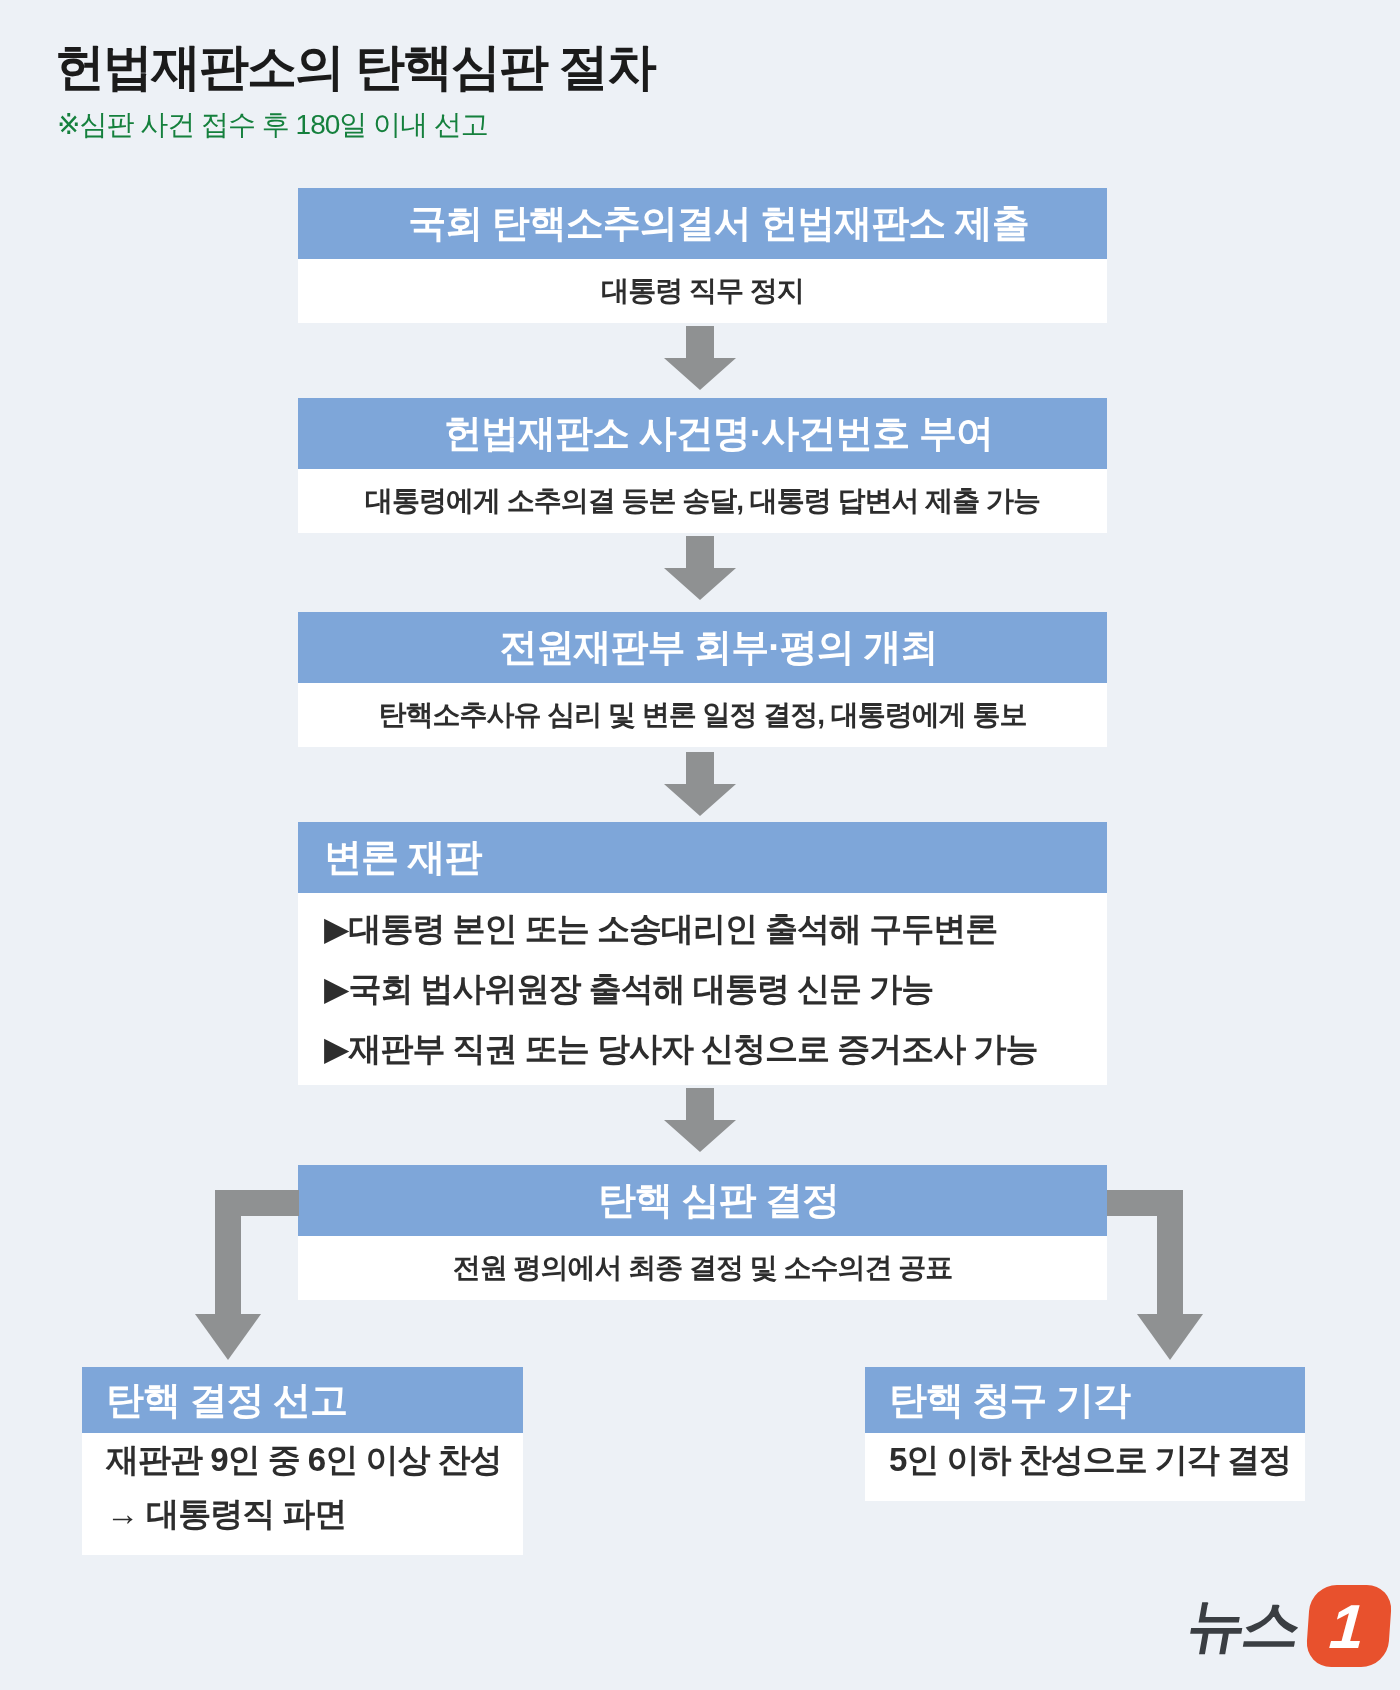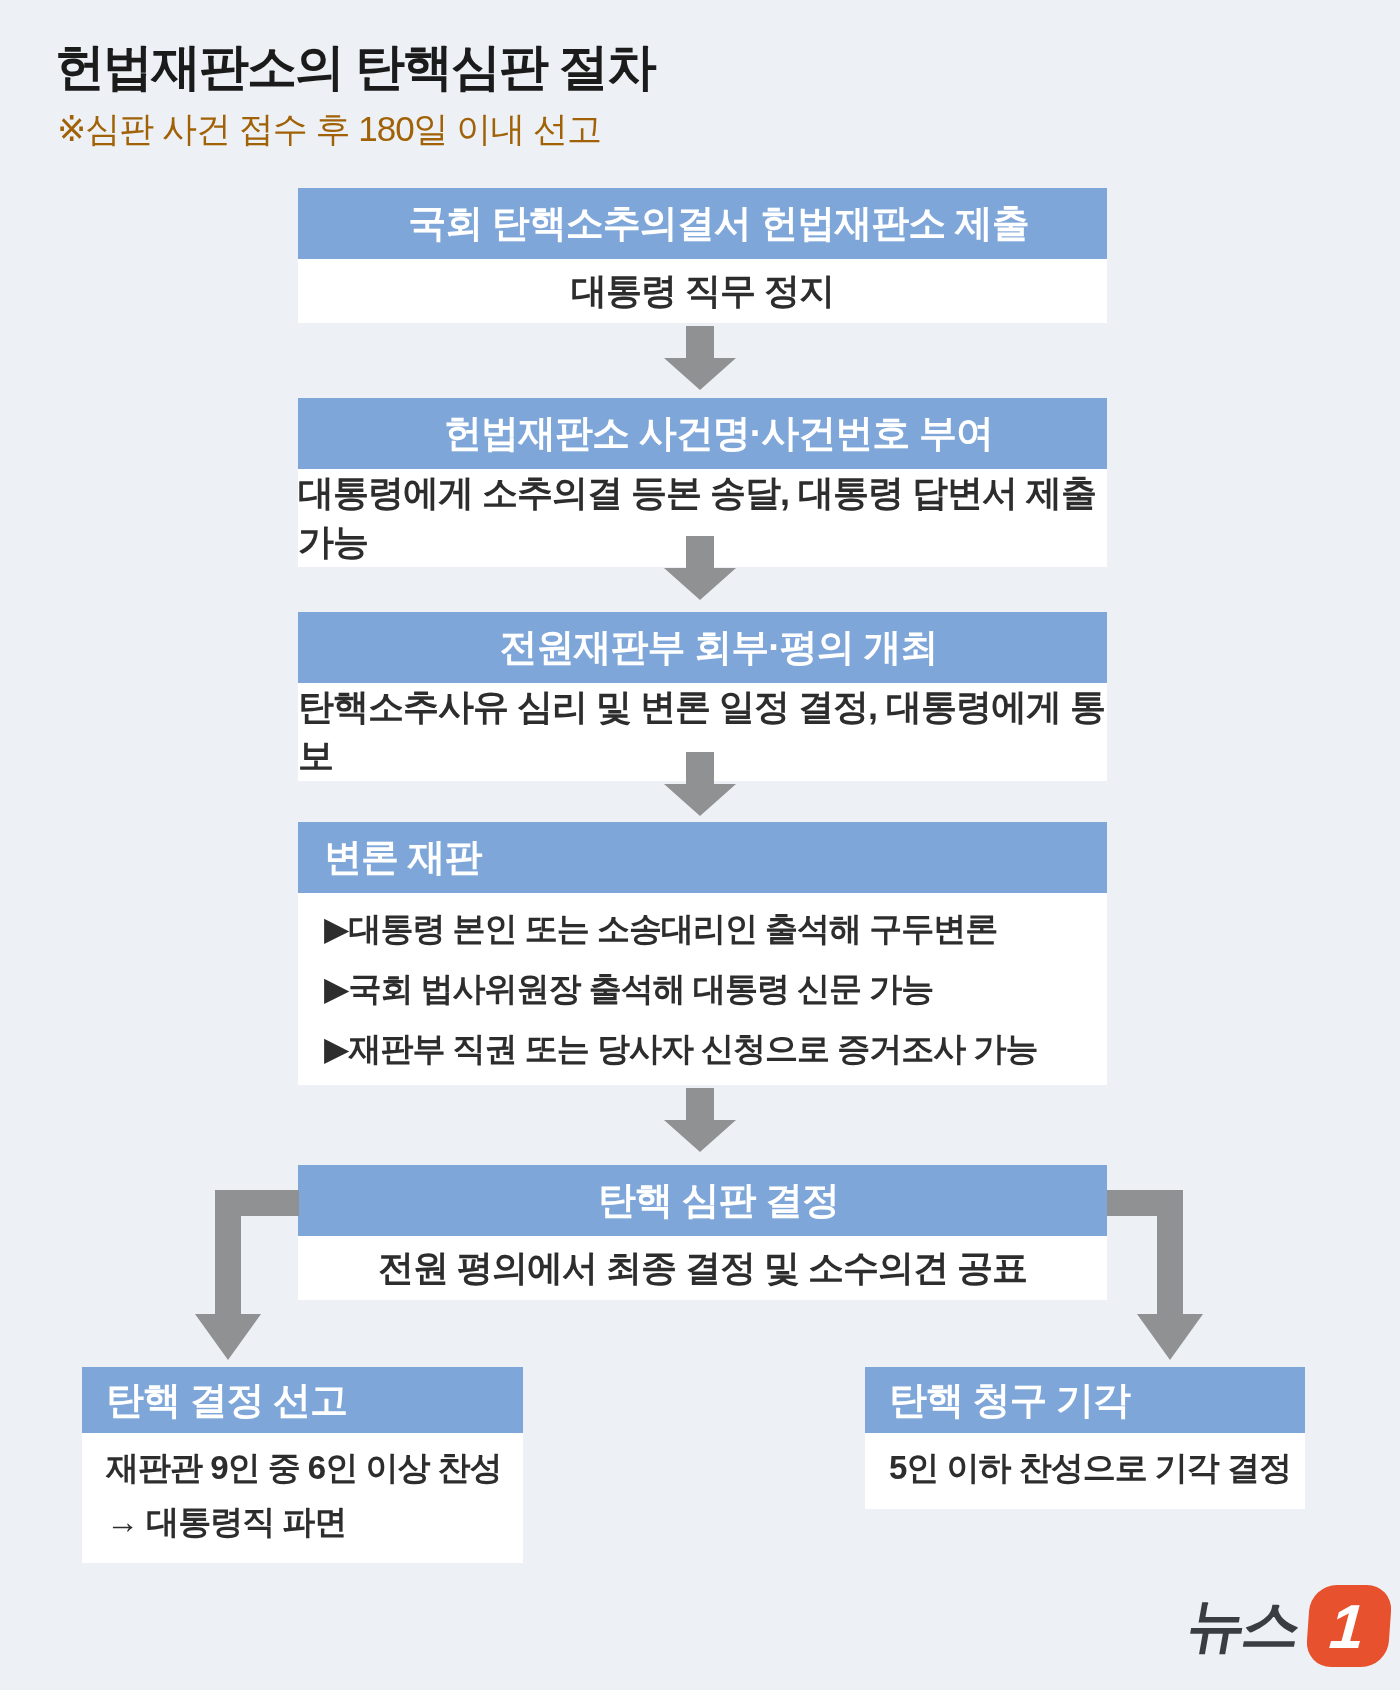--- a/index.html
+++ b/index.html
@@ -7,32 +7,32 @@
     position:relative; width:1400px; height:1690px;
     background:#EDF1F6; overflow:hidden;
     font-family:"Liberation Sans","DejaVu Sans",sans-serif;
   }
   .title {
     position:absolute; left:55px; top:34px;
     font-size:50px; font-weight:900; color:#1B1B1B; letter-spacing:-2px;
   }
   .subtitle {
     position:absolute; left:57px; top:106px;
-    font-size:35px; font-weight:500; color:#a16207; letter-spacing:-1px;
+    font-size:28px; font-weight:500; color:#15803d; letter-spacing:-1px;
   }
   .step { position:absolute; left:298px; width:809px; }
   .step-header {
     background:#7EA6D9; color:#FFFFFF; height:71px;
     font-size:38px; font-weight:700; letter-spacing:-1px;
     display:flex; align-items:center; justify-content:center;padding-left:32px;
   }
   .step-header.left-align { justify-content:flex-start; padding-left:26px; box-sizing:border-box; }
   .step-body {
     background:#FFFFFF; color:#2D2D2D; min-height:64px;
-    font-size:36px; font-weight:700; letter-spacing:-1px;
+    font-size:28px; font-weight:700; letter-spacing:-1px;
     display:flex; align-items:center; justify-content:center;
   }
   .step-body.bullets {
     flex-direction:column; align-items:flex-start; justify-content:flex-end;
     padding:6px 26px; box-sizing:border-box; font-size:33px;
   }
   .bullet-line { line-height:60px; white-space:nowrap; }
   .flow-arrow { position:absolute; left:664px; width:72px; height:64px; }
   .connector { position:absolute; background:#8F9192; }
   .branch-head {
@@ -40,21 +40,21 @@
     border-left:33px solid transparent; border-right:33px solid transparent;
     border-top:46px solid #8F9192;
   }
   .outcome { position:absolute; top:1367px; }
   .outcome-header {
     background:#7EA6D9; color:#FFFFFF; height:66px;
     font-size:38px; font-weight:700; letter-spacing:-1px;
     display:flex; align-items:center; padding-left:24px; box-sizing:border-box;
   }
   .outcome-body {
-    background:#FFFFFF; color:#2D2D2D; padding:8px 10px 14px 24px;
+    background:#FFFFFF; color:#2D2D2D; padding:0 10px 14px 24px;
     font-size:33px; font-weight:700; letter-spacing:-1px;
   }
   .outcome-line { line-height:54px; white-space:nowrap; }
   .logo { position:absolute; left:1188px; top:1584px; height:84px; display:flex; align-items:center; }
   .logo-wordmark {
     font-size:58px; font-weight:900; color:#3A3E42;
     transform:skewX(-10deg); letter-spacing:-3px;
   }
   .logo-mark {
     width:82px; height:82px; margin-left:10px; background:#E8512D;

